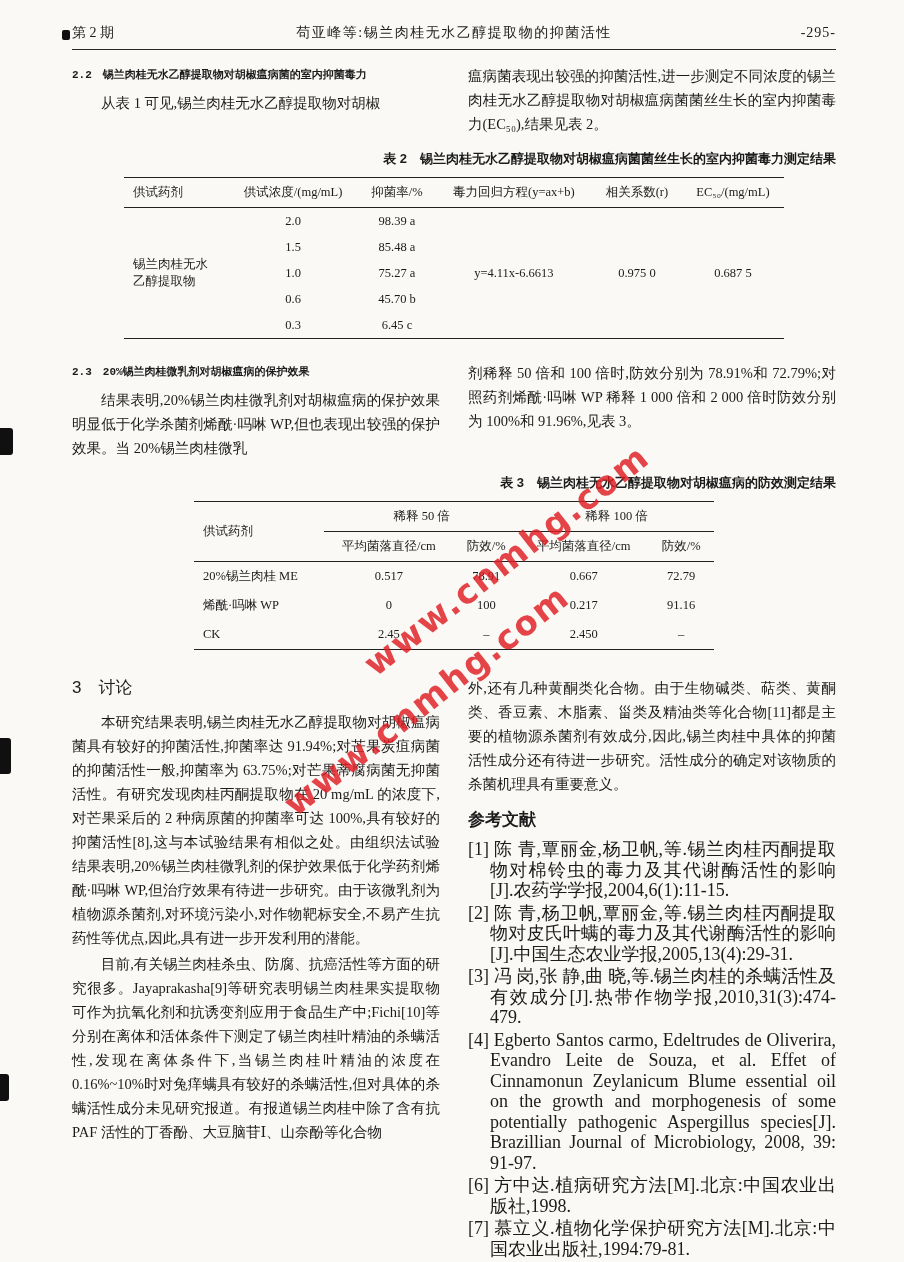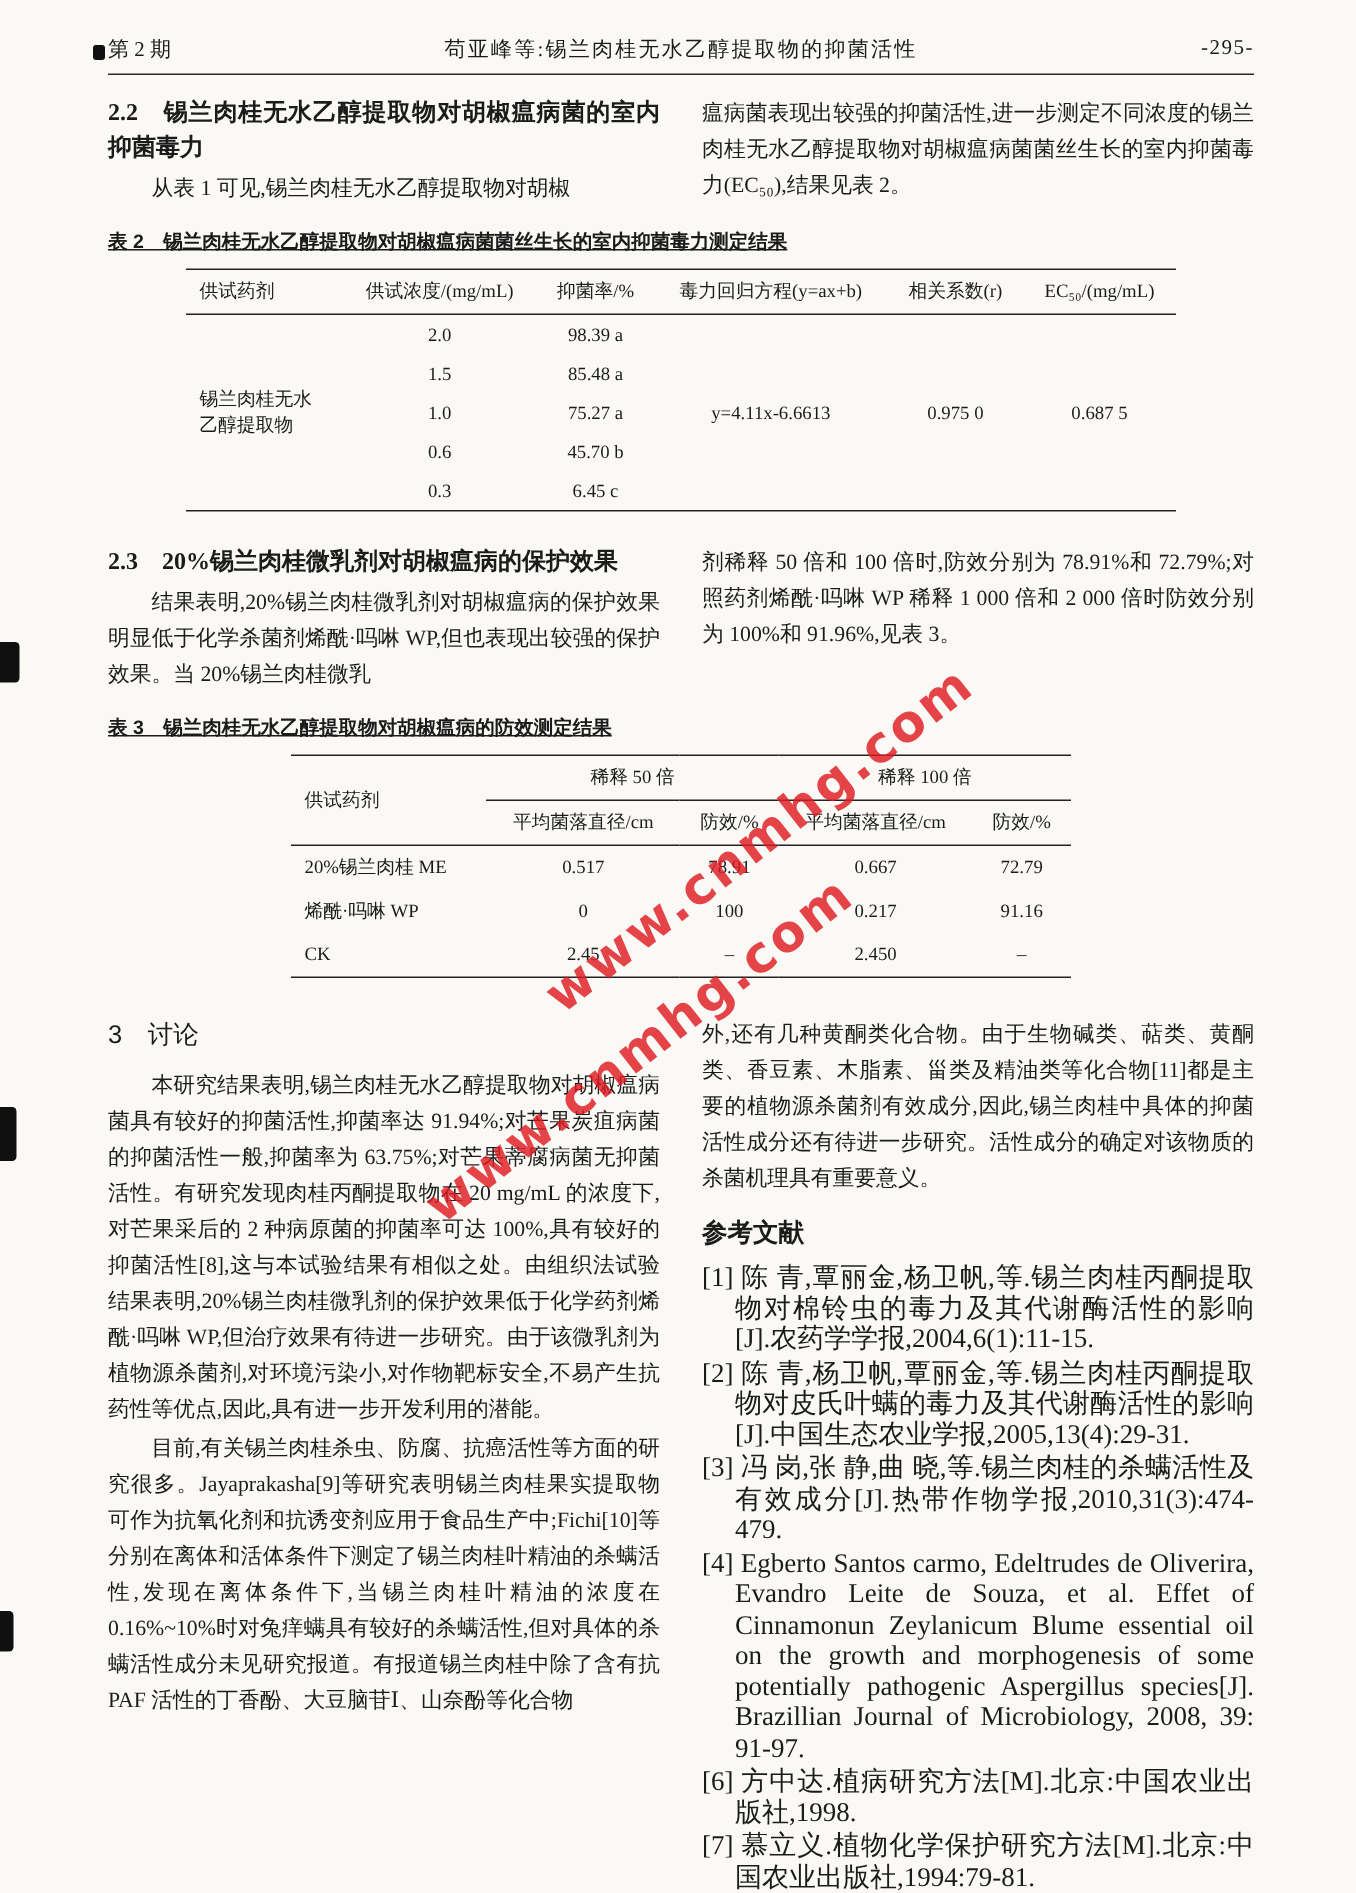--- a/index.html
+++ b/index.html
@@ -27,44 +27,43 @@
   .header .running { flex:1; text-align:center; letter-spacing:1.5px; }
   .header .pageno { width:130px; text-align:right; letter-spacing:1px; }
 
   
   .band { display:flex; gap:28px; }
   .col { width:368px; font-size:14.5px; line-height:24px; text-align:justify; }
   .col p { margin:0; }
   .indent { text-indent:2em; }
 
   h3.sec {
-    font-family:Liberation Serif, serif;
-    font-size:16px; font-weight:bold; line-height:23px;
+    font-family:Liberation Mono, monospace;
+    font-size:11px; font-weight:bold; line-height:23px;
     margin:12px 0 4px; text-align:justify;
   }
   .band.first { margin-top:2px; }
   .band.first .col.right { padding-top:12px; }
   .band.mid .col.right { padding-top:12px; }
 
   h2.disc-h {
     font-family:"Liberation Sans","DejaVu Sans",sans-serif;
     font-size:17px; font-weight:normal;
     margin:16px 0 10px;
   }
   .discussion-band .col.right { padding-top:16px; }
   .discussion-band p { margin-bottom:2px; }
 
   
   .table-block { margin:14px 0 10px; }
   .tbl-caption {
-    text-align:left;
+    text-align:right;
     font-family:"Liberation Sans","DejaVu Sans",sans-serif;
     font-size:13px; font-weight:bold;
     margin-bottom:9px;
-    text-decoration:underline;
   }
   table.three-line {
     margin:0 auto; border-collapse:collapse;
     font-size:12.5px; line-height:17px;
     border-top:1.6px solid #222; border-bottom:1.6px solid #222;
   }
   table.three-line th {
     font-weight:normal; padding:6px 9px; text-align:center;
     border-bottom:1px solid #222; white-space:nowrap;
   }

